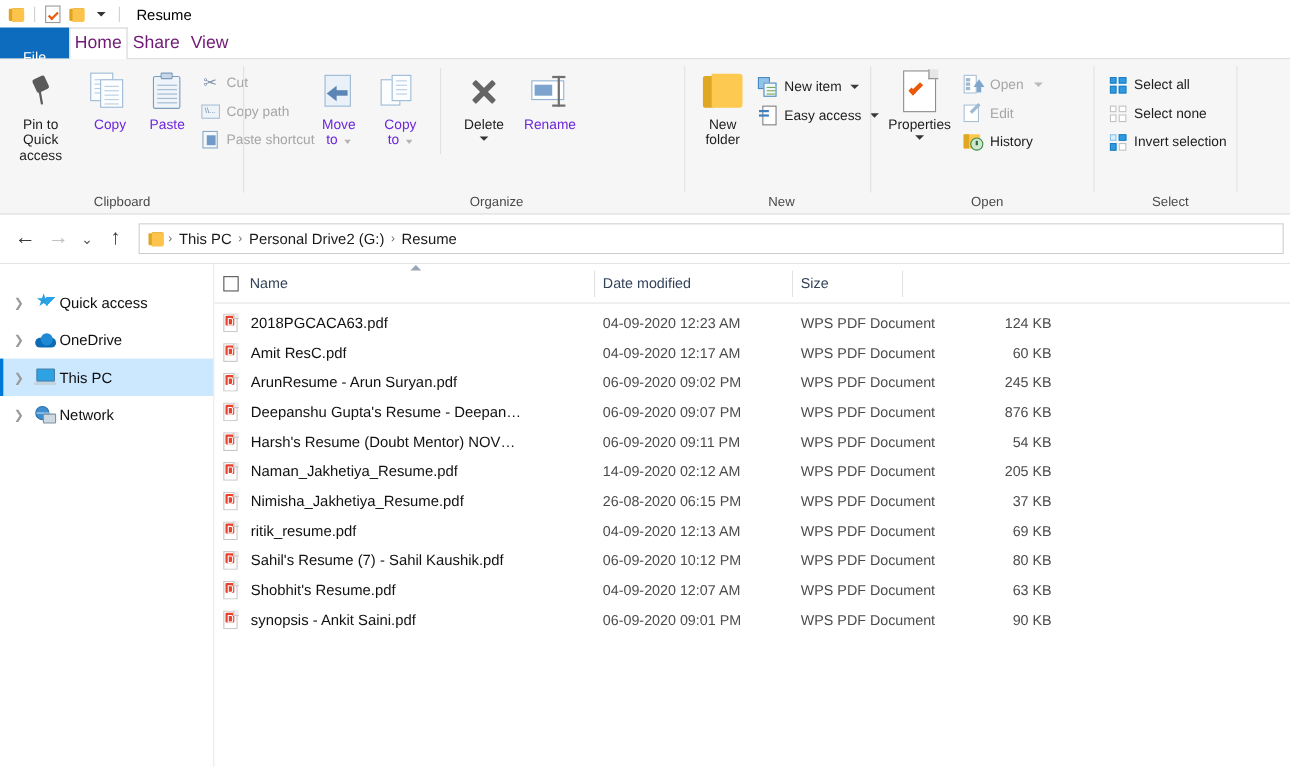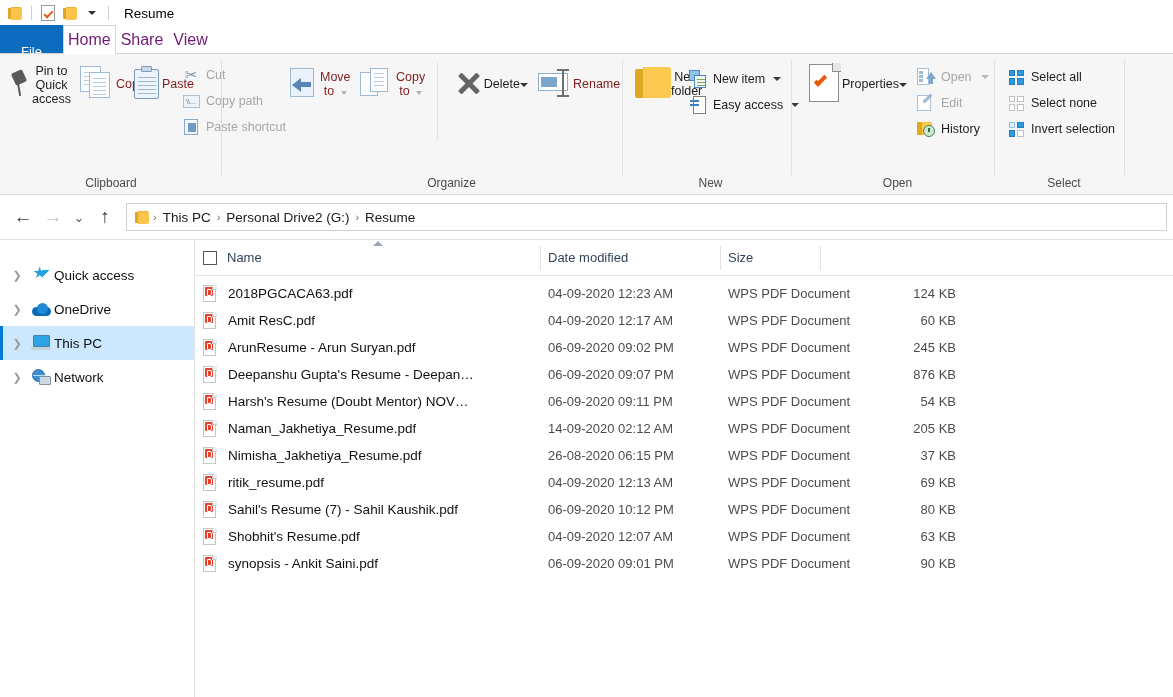--- a/index.html
+++ b/index.html
@@ -79,26 +79,26 @@
   }
   .rgroup { position: relative; height: 141px; display:flex; flex-direction:column; }
   .rgroup-body { flex:1; display:flex; align-items:flex-start; padding-top: 6px; }
   .rgroup-label {
     height: 20px; text-align:center; font-size: 12px; color: #4a4a4a;
     line-height: 16px;
   }
   .rgroup-div { position:absolute; right:0; top:6px; bottom:20px; width:1px; background:#e1e1e1; }
 
   .bigbtn {
-    display:flex; flex-direction:row; align-items:center; justify-content:flex-start;
+    display:flex; flex-direction:column; align-items:center; justify-content:flex-start;
     padding: 2px 6px; min-width: 52px; cursor: default;
   }
   .bigbtn .ic { height: 42px; display:flex; align-items:center; justify-content:center; }
   .bigbtn .lbl { font-size:12.5px; color:#1d1d1d; text-align:center; line-height:14px; margin-top:2px;}
-  .bigbtn.dim .lbl { color:#7f1d1d; }
+  .bigbtn.dim .lbl { color:#6d28d9; }
   .smallcol { display:flex; flex-direction:column; padding-top:2px; }
   .smallbtn {
     display:flex; align-items:center; gap:6px; height:26px; padding: 0 6px 0 4px;
     font-size:12.5px; color:#1d1d1d; cursor:default; white-space:nowrap;
   }
   .smallbtn.dim { color:#a6a6a6; }
   .smallbtn .ic { width:18px; height:18px; display:flex; align-items:center; justify-content:center; }
 
   
   .pin { width:26px;height:30px;position:relative; }

